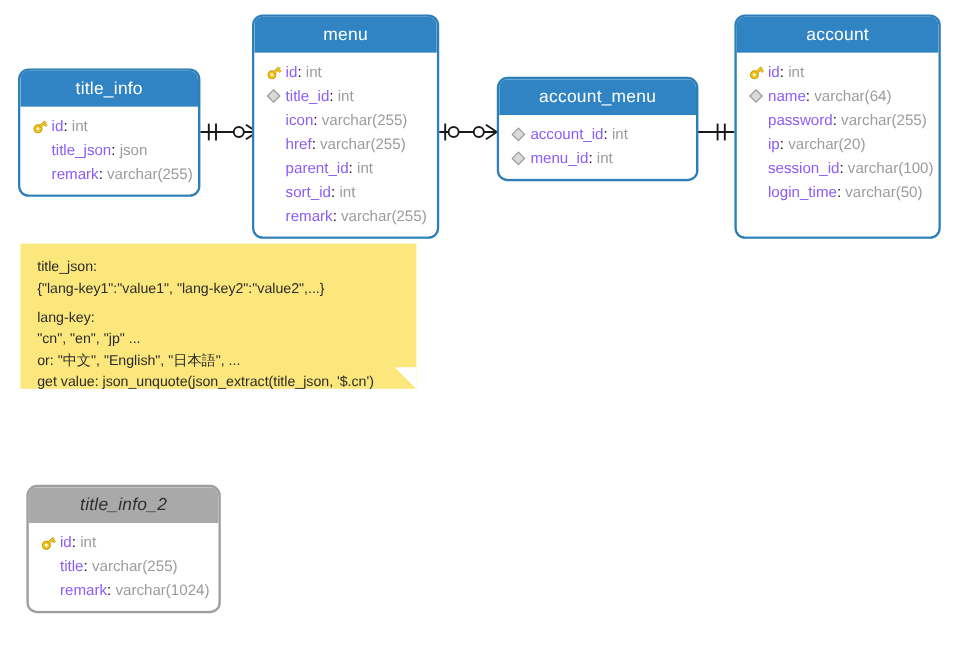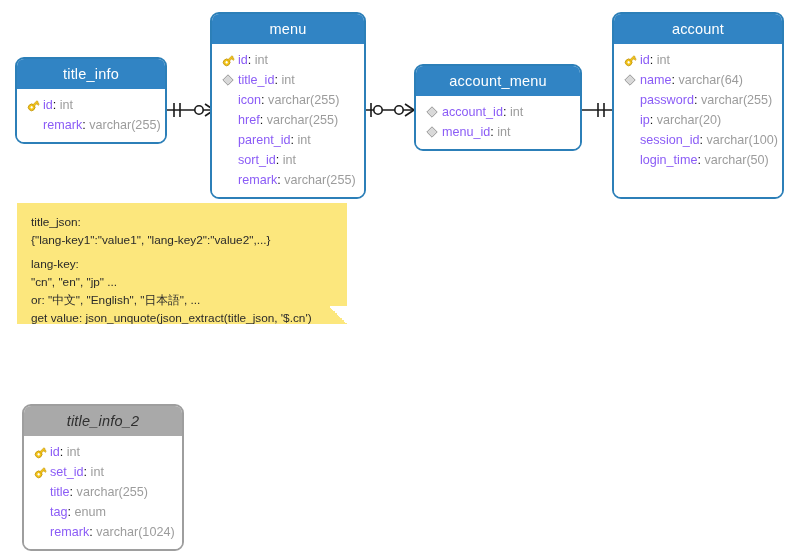--- a/index.html
+++ b/index.html
@@ -174,20 +174,24 @@
                   <circle cx="5.2" cy="8" r="1.25" fill="#ffffff"></circle>
                   <rect x="7.6" y="7" width="6.6" height="2.1" fill="#f5c518" stroke="#c79a12" stroke-width="0.7"></rect>
                   <rect x="11.6" y="9.1" width="1.7" height="2.3" fill="#f5c518" stroke="#c79a12" stroke-width="0.7"></rect>
                 </g>
               </svg>
             </span>
             <span class="field-text"><span class="field-name">id</span><span>: </span><span class="field-type">int</span></span>
           </div>
           <div class="field-row">
             <span class="field-icon"></span>
+            <span class="field-text"><span class="field-name">title_json</span><span>: </span><span class="field-type">json</span></span>
+          </div>
+          <div class="field-row">
+            <span class="field-icon"></span>
             <span class="field-text"><span class="field-name">remark</span><span>: </span><span class="field-type">varchar(255)</span></span>
           </div>
         </div>
       </div>
       <div class="entity" style="left: 210px; top: 12px; width: 156px;">
         <div class="entity-header">menu</div>
         <div class="entity-body">
           <div class="field-row">
             <span class="field-icon">
               <svg width="15" height="15" viewBox="0 0 16 16" xmlns="http://www.w3.org/2000/svg">
@@ -307,39 +311,22 @@
                   <circle cx="5.2" cy="8" r="3.5" fill="#f5c518" stroke="#c79a12" stroke-width="1"></circle>
                   <circle cx="5.2" cy="8" r="1.25" fill="#ffffff"></circle>
                   <rect x="7.6" y="7" width="6.6" height="2.1" fill="#f5c518" stroke="#c79a12" stroke-width="0.7"></rect>
                   <rect x="11.6" y="9.1" width="1.7" height="2.3" fill="#f5c518" stroke="#c79a12" stroke-width="0.7"></rect>
                 </g>
               </svg>
             </span>
             <span class="field-text"><span class="field-name">id</span><span>: </span><span class="field-type">int</span></span>
           </div>
           <div class="field-row">
-            <span class="field-icon">
-              <svg width="15" height="15" viewBox="0 0 16 16" xmlns="http://www.w3.org/2000/svg">
-                <g transform="rotate(-45 8 8)">
-                  <circle cx="5.2" cy="8" r="3.5" fill="#f5c518" stroke="#c79a12" stroke-width="1"></circle>
-                  <circle cx="5.2" cy="8" r="1.25" fill="#ffffff"></circle>
-                  <rect x="7.6" y="7" width="6.6" height="2.1" fill="#f5c518" stroke="#c79a12" stroke-width="0.7"></rect>
-                  <rect x="11.6" y="9.1" width="1.7" height="2.3" fill="#f5c518" stroke="#c79a12" stroke-width="0.7"></rect>
-                </g>
-              </svg>
-            </span>
-            <span class="field-text"><span class="field-name">set_id</span><span>: </span><span class="field-type">int</span></span>
-          </div>
-          <div class="field-row">
             <span class="field-icon"></span>
             <span class="field-text"><span class="field-name">title</span><span>: </span><span class="field-type">varchar(255)</span></span>
-          </div>
-          <div class="field-row">
-            <span class="field-icon"></span>
-            <span class="field-text"><span class="field-name">tag</span><span>: </span><span class="field-type">enum</span></span>
           </div>
           <div class="field-row">
             <span class="field-icon"></span>
             <span class="field-text"><span class="field-name">remark</span><span>: </span><span class="field-type">varchar(1024)</span></span>
           </div>
         </div>
       </div>
       <div class="note" style="left: 17px; top: 203px; width: 330px; height: 121px;">
         <div class="note-line tight">title_json:</div>
         <div class="note-line">{"lang-key1":"value1", "lang-key2":"value2",...}</div>

